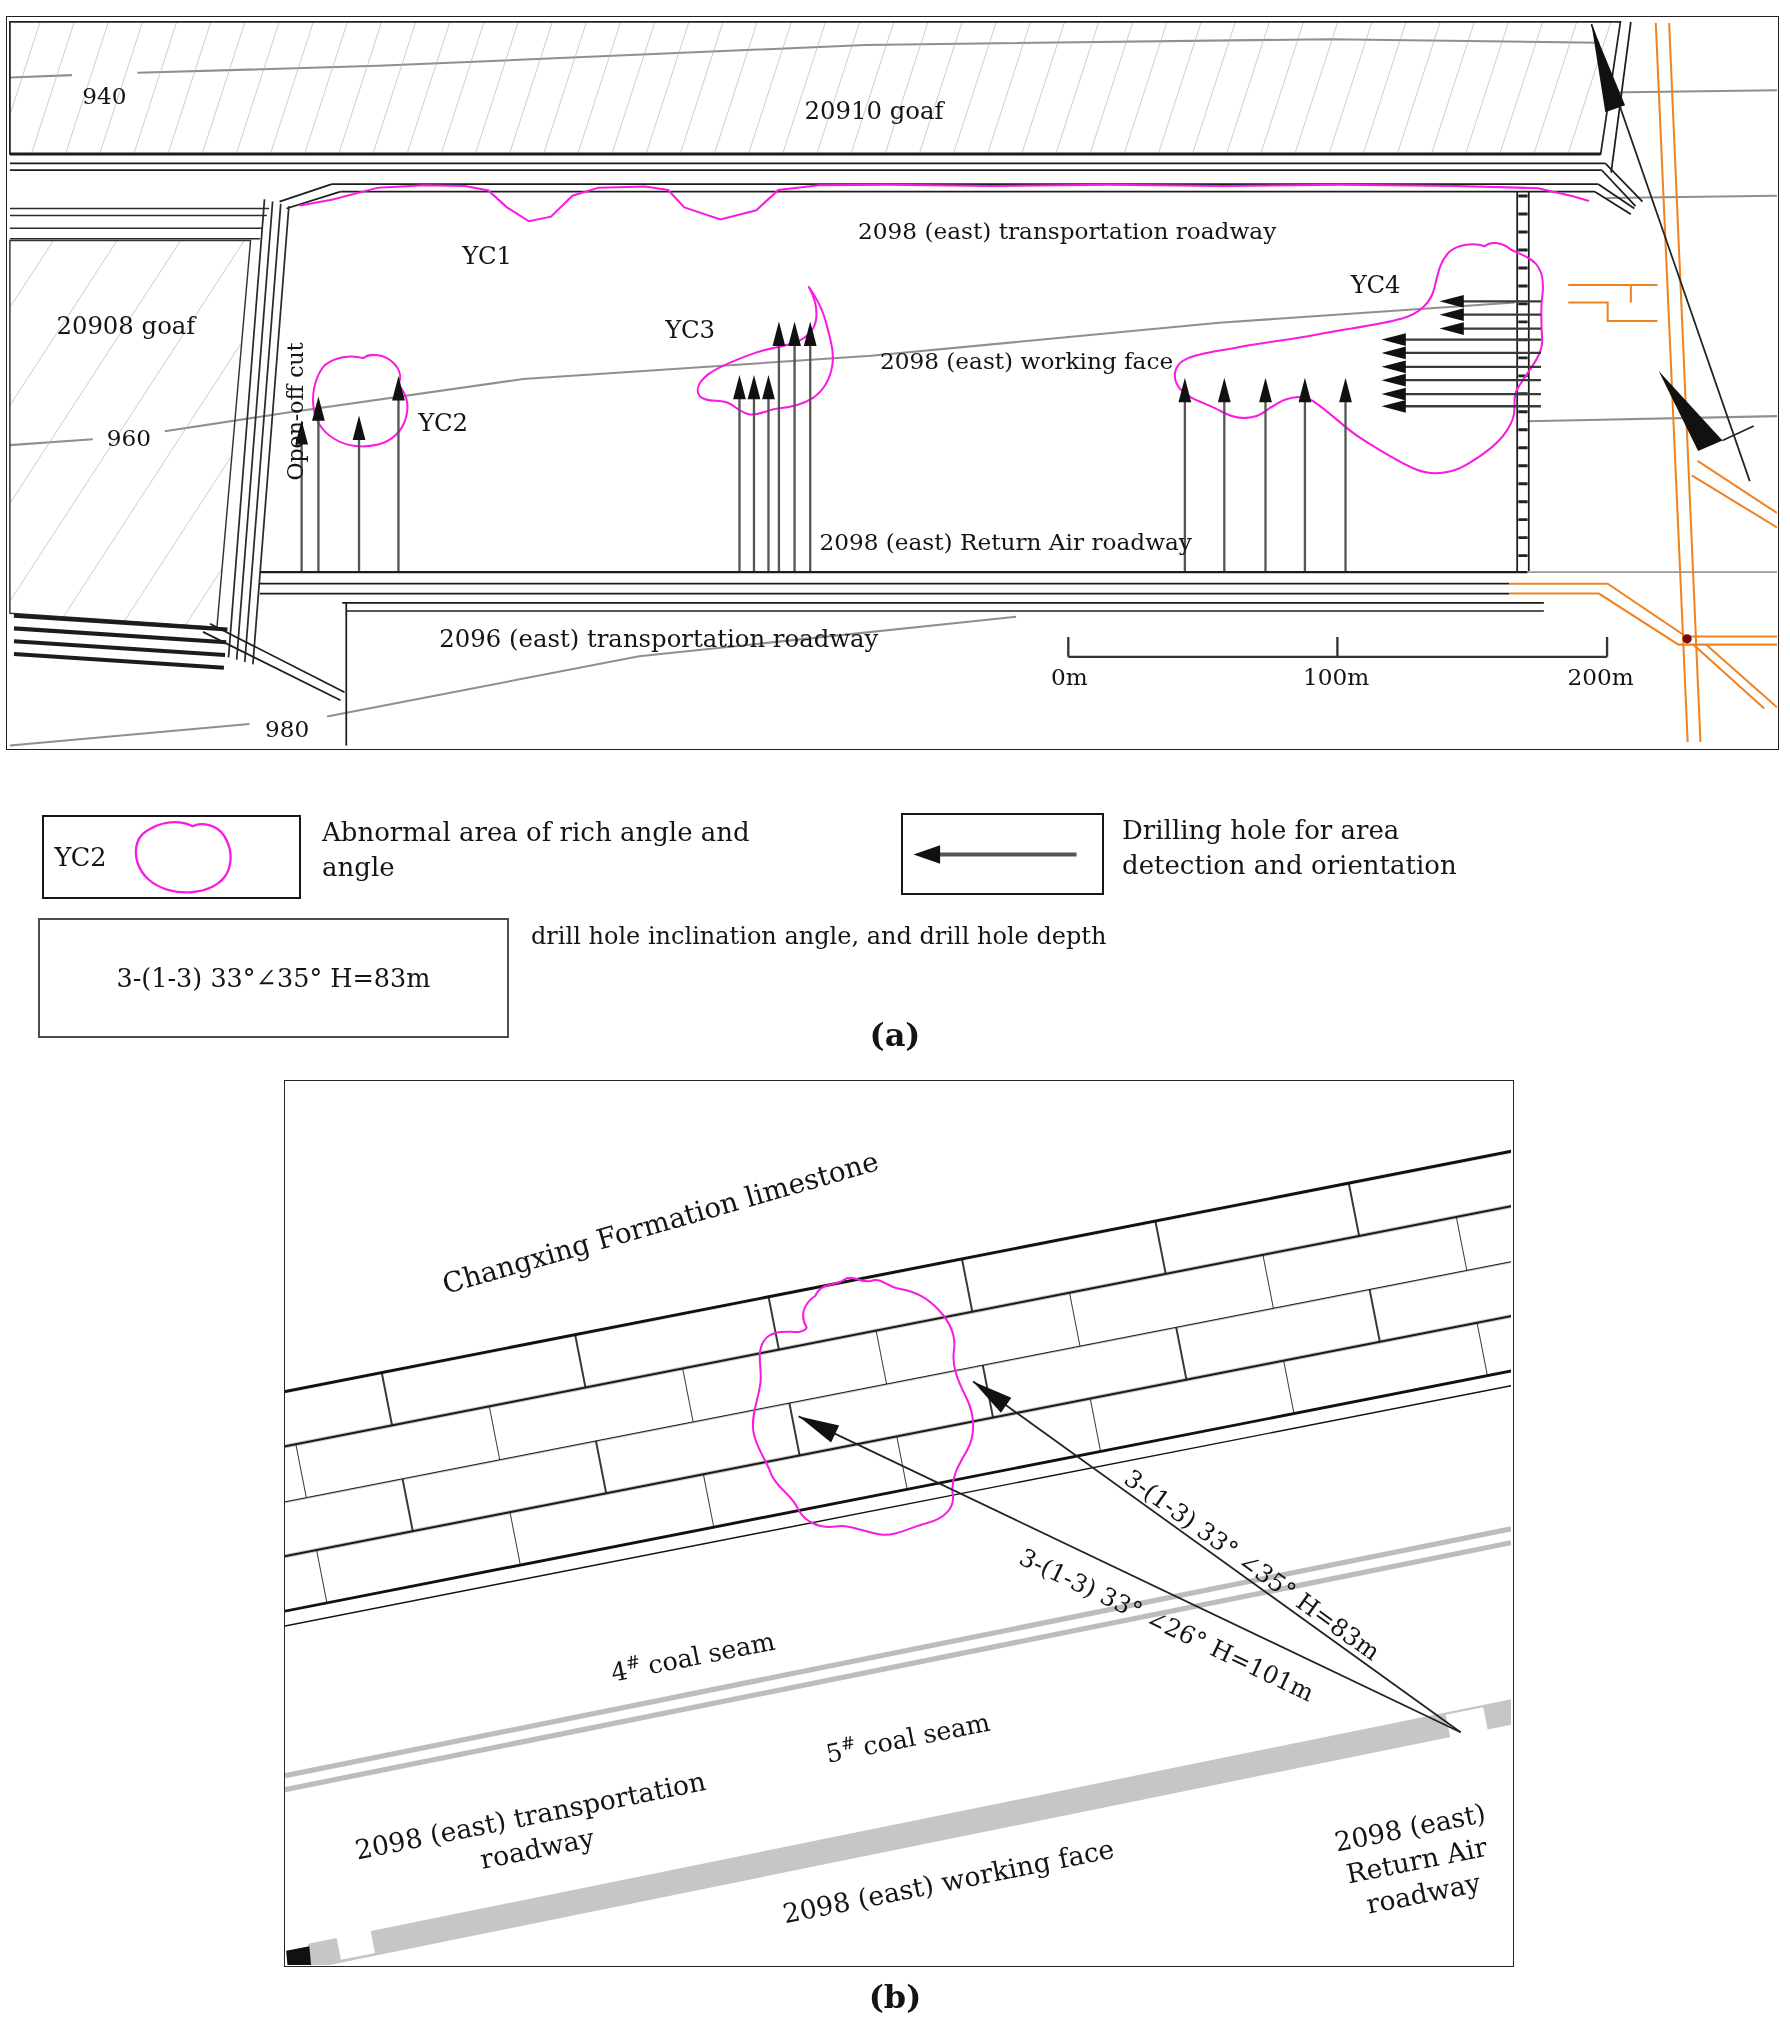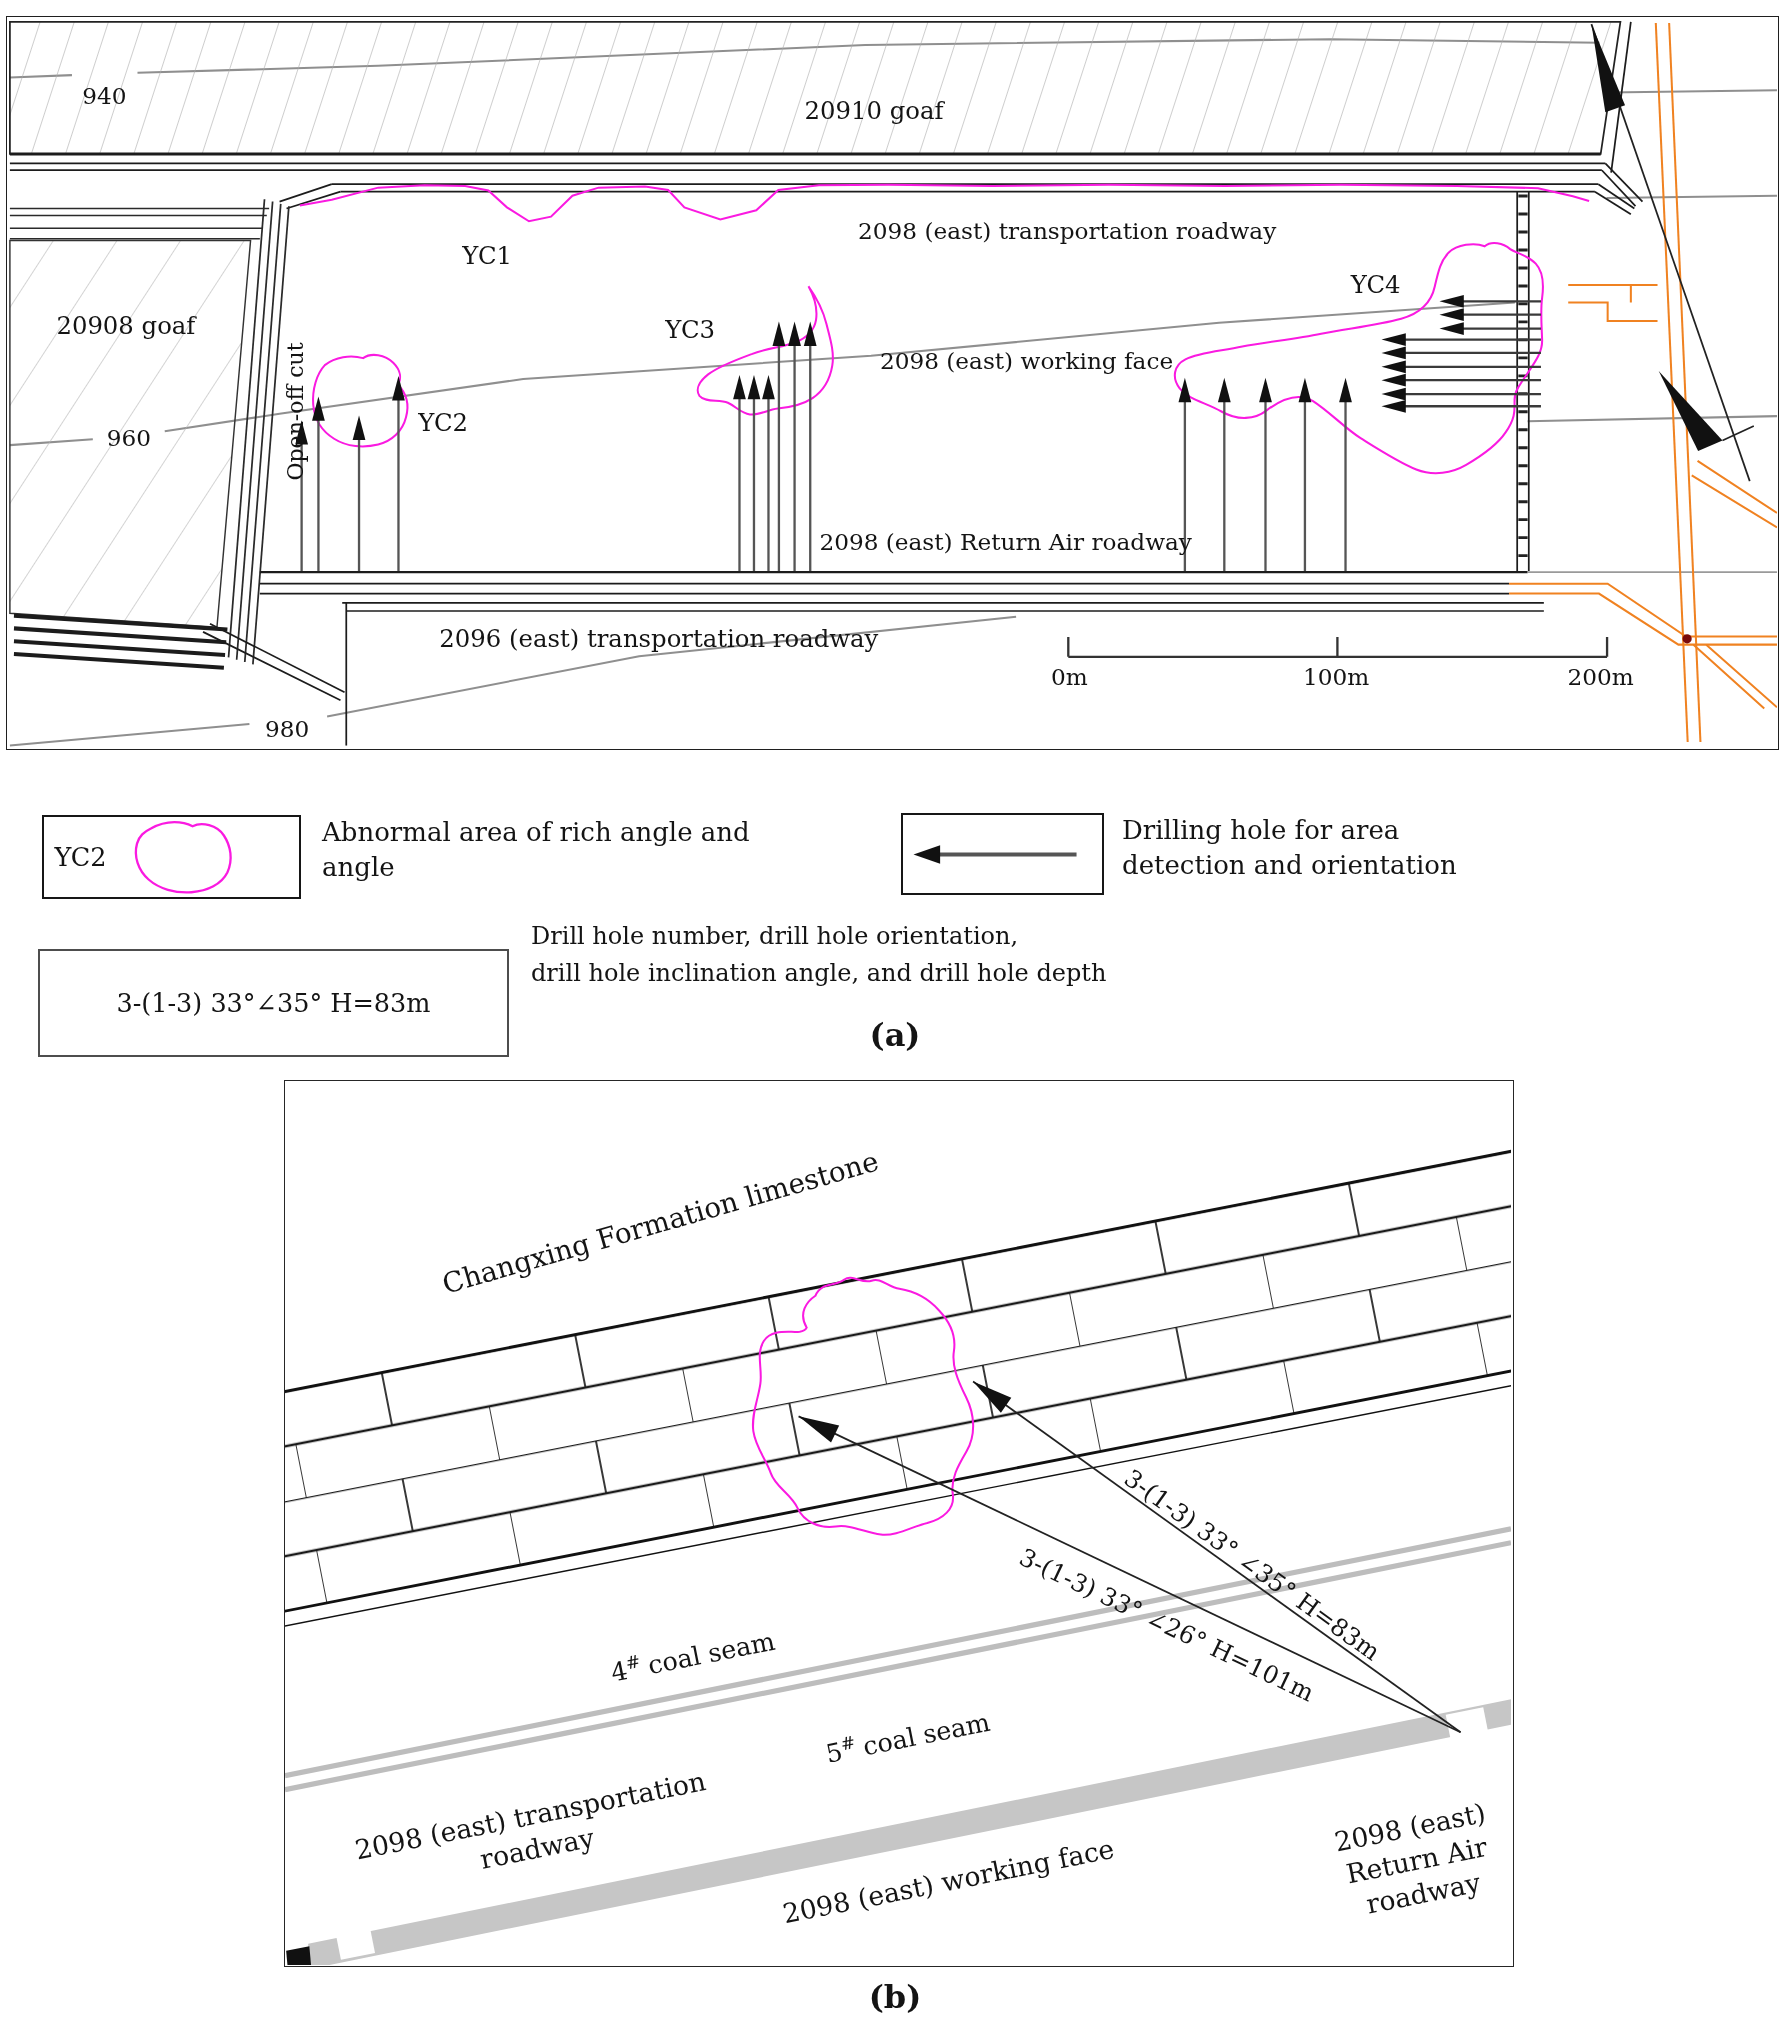--- a/index.html
+++ b/index.html
@@ -233,25 +233,24 @@
     <svg width="191" height="37" viewBox="0 0 330 64">
       <line x1="44" y1="32" x2="300" y2="32" stroke="#555" stroke-width="7"></line>
       <polygon points="18,32 64,16 64,48" fill="#111"></polygon>
     </svg>
   </div>
   <div class="lg-cap" style="left:1122px;top:813px">
     <div>Drilling hole for area</div>
     <div>detection and orientation</div>
   </div>
 
-  <div class="lg-box3" style="left:38px;top:949px;width:471px;height:108px">
+  <div class="lg-box3" style="left:38px;top:918px;width:471px;height:120px">
     <div>3-(1-3)  33°∠35° H=83m</div>
   </div>
   <div class="lg-cap small" style="left:531px;top:918px">
-    <div>Drill hole number, drill hole orientation,</div>
     <div>drill hole inclination angle, and drill hole depth</div>
   </div>
 
   <div class="caption" style="top:1016px">(a)</div>
 
   <div class="panel" id="panelB">
     <svg viewBox="0 0 2115 1524" width="1226" height="884">
       <defs>
         <pattern id="bricks" width="340" height="186" patternUnits="userSpaceOnUse" patternTransform="translate(0 535)">
           <rect width="340" height="186" fill="#ffffff"></rect>

